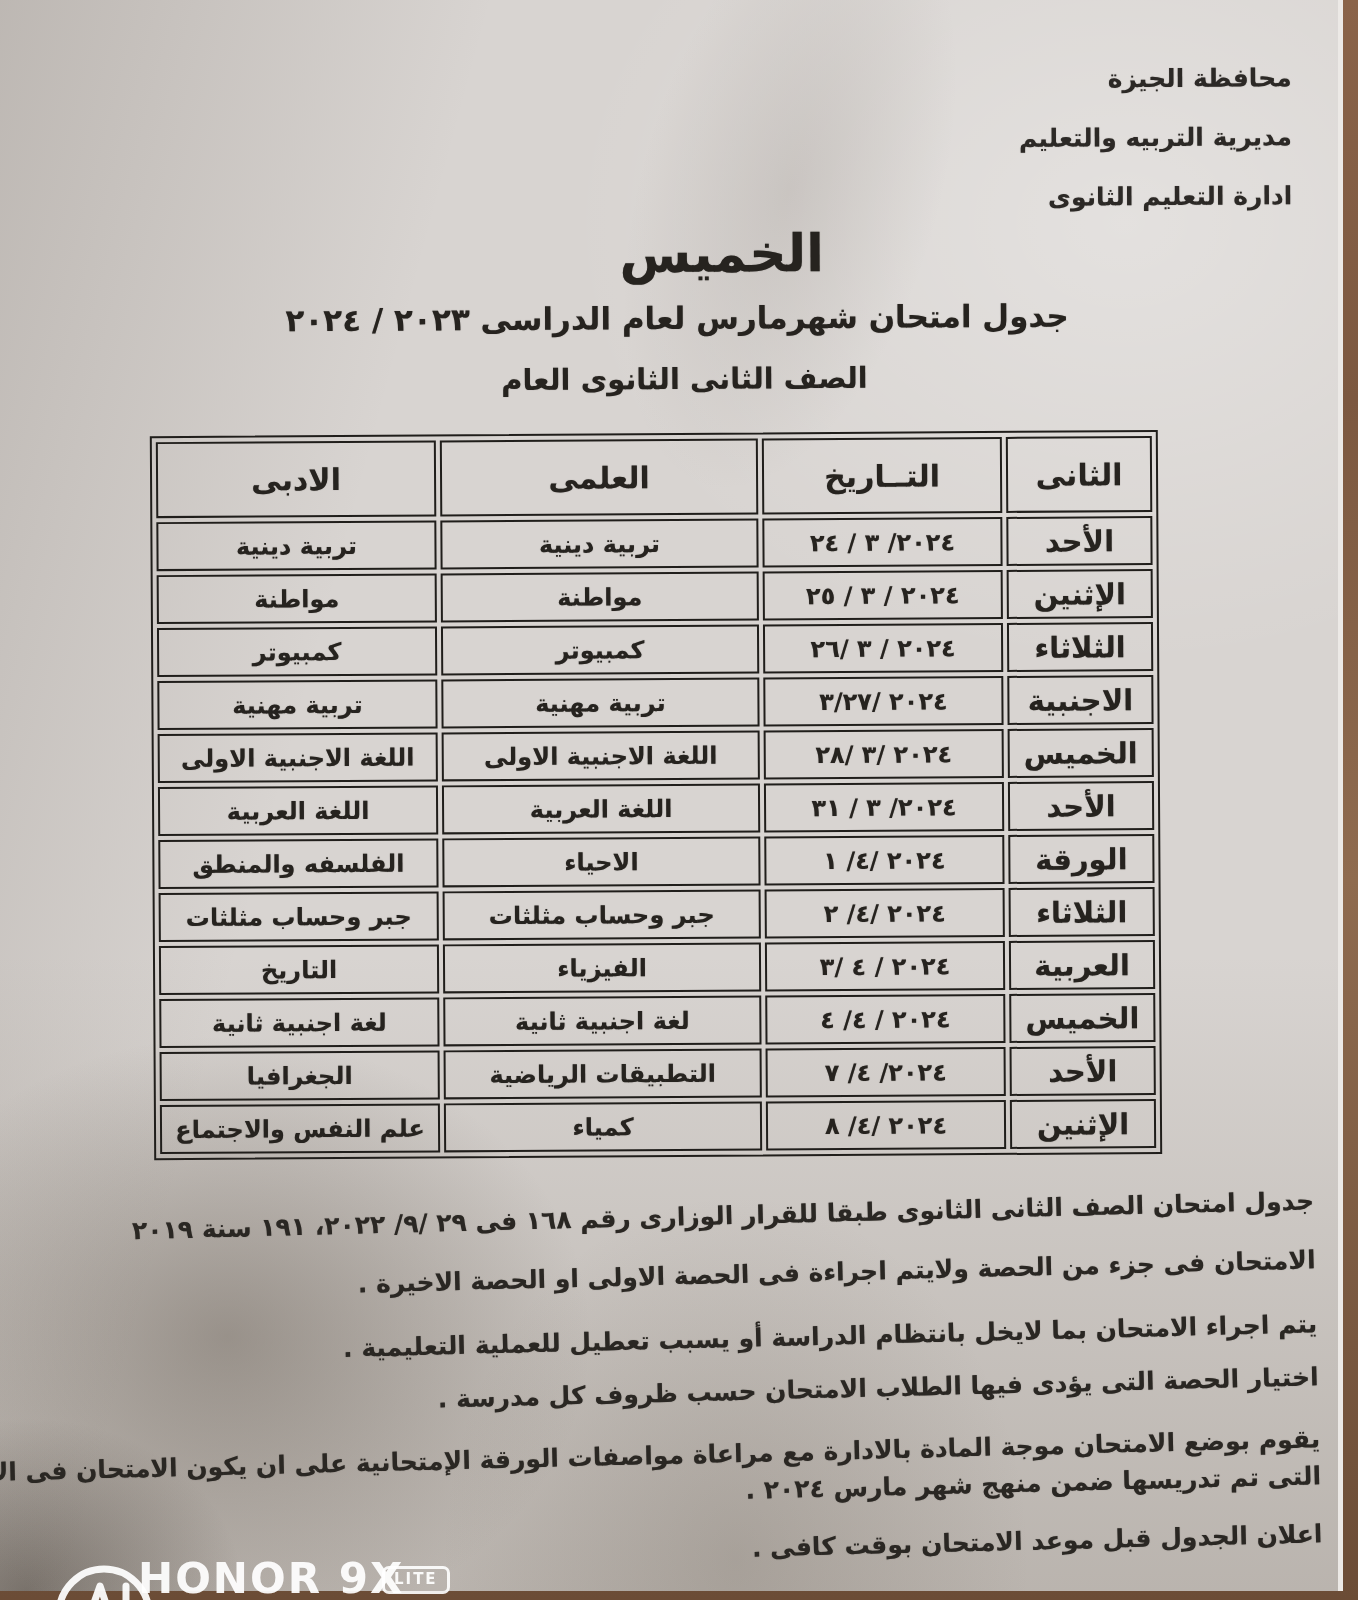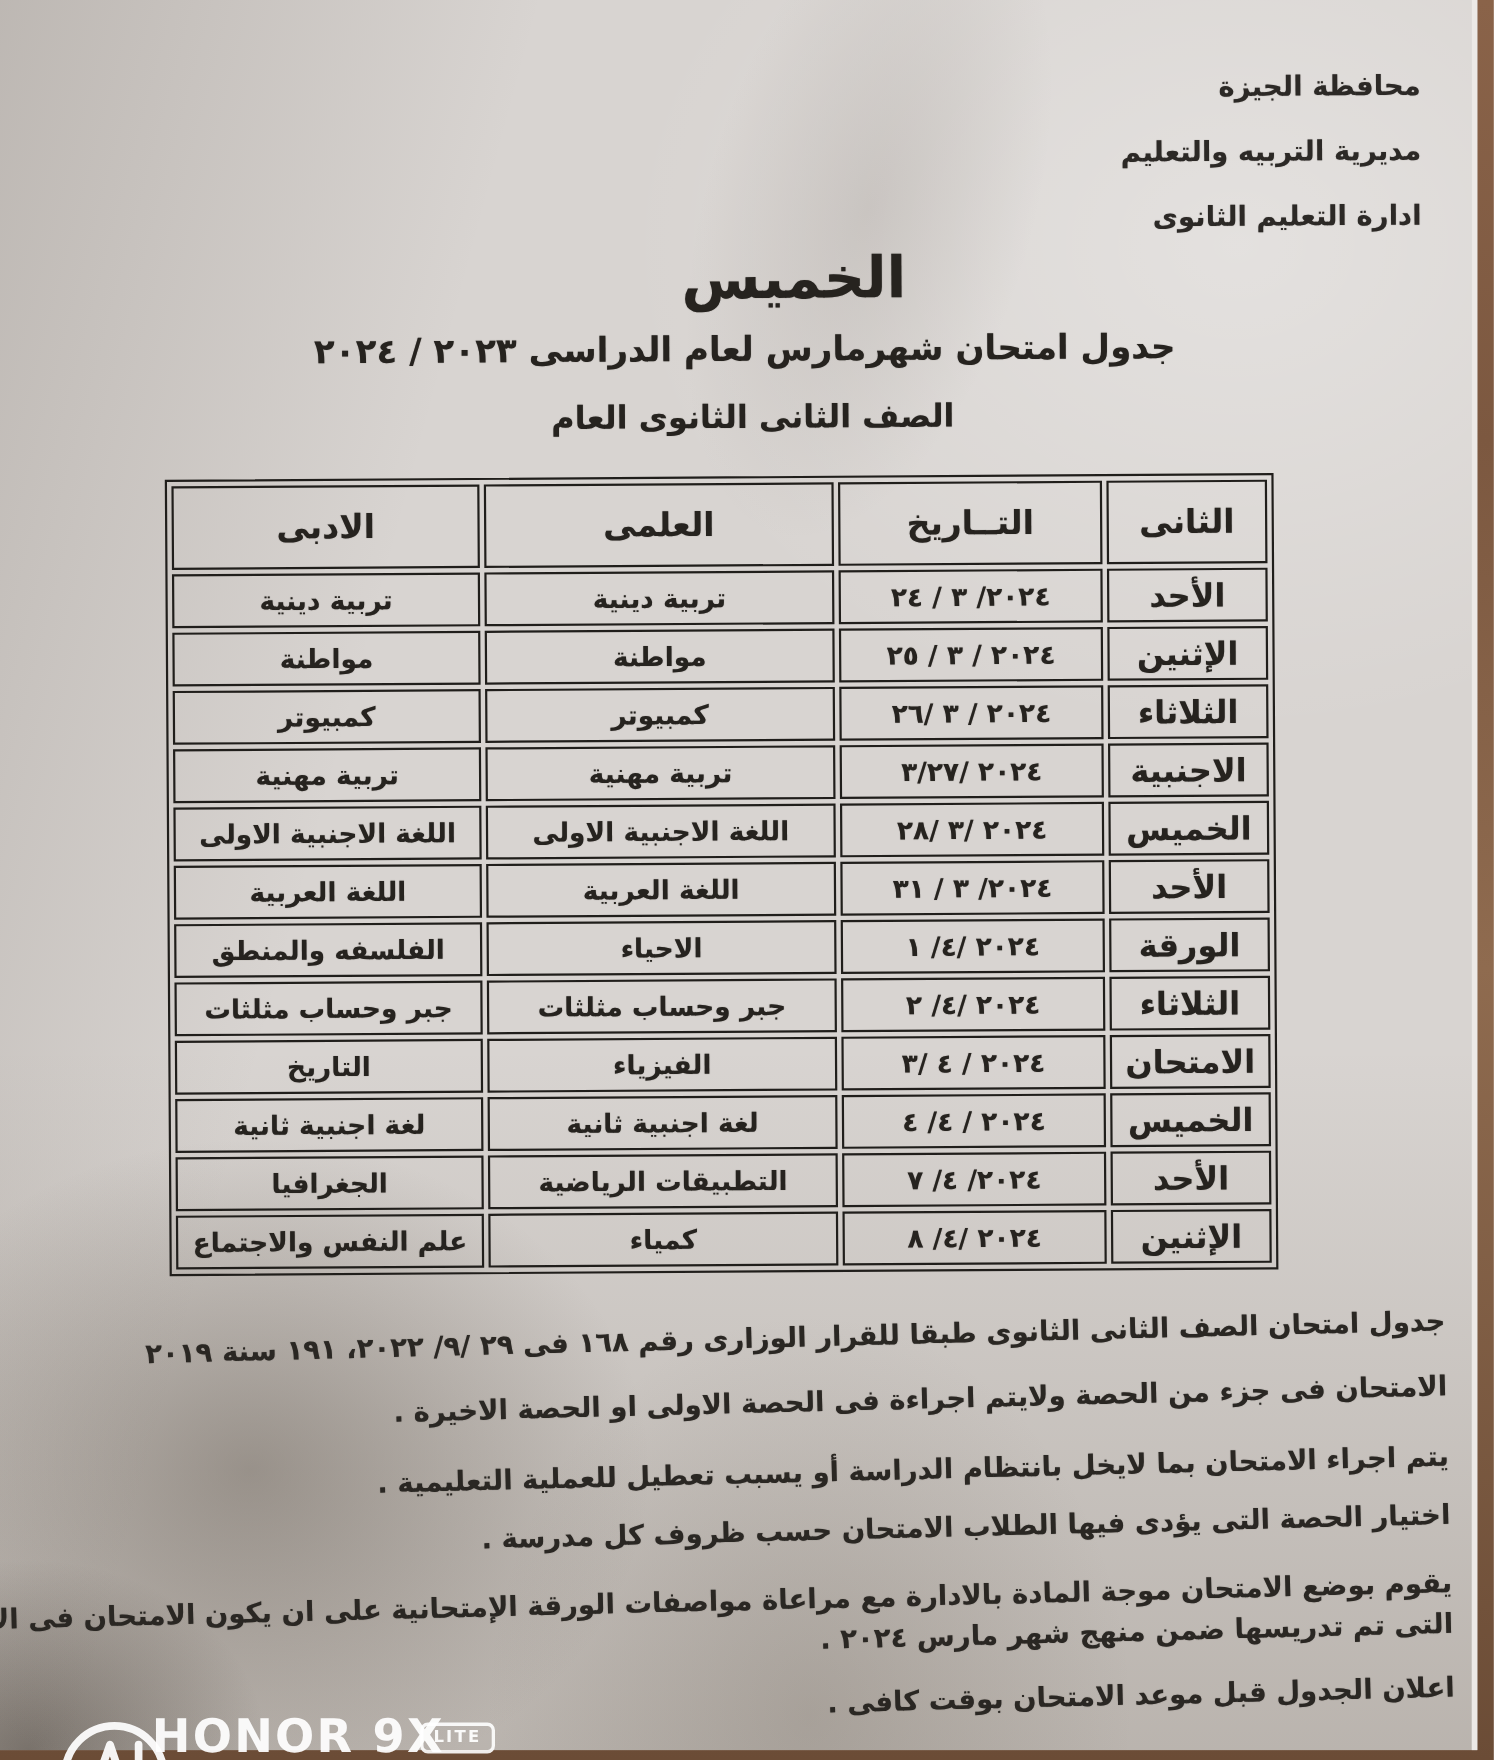--- a/index.html
+++ b/index.html
@@ -153,21 +153,21 @@
           <td class="c-sci">الاحياء</td>
           <td class="c-lit">الفلسفه والمنطق</td>
         </tr>
         <tr>
           <td class="c-day">الثلاثاء</td>
           <td class="c-date">٢٠٢٤ /٤/ ٢</td>
           <td class="c-sci">جبر وحساب مثلثات</td>
           <td class="c-lit">جبر وحساب مثلثات</td>
         </tr>
         <tr>
-          <td class="c-day">الامتحان</td>
+          <td class="c-day">العربية</td>
           <td class="c-date">٢٠٢٤ / ٤ /٣</td>
           <td class="c-sci">الفيزياء</td>
           <td class="c-lit">التاريخ</td>
         </tr>
         <tr>
           <td class="c-day">الخميس</td>
           <td class="c-date">٢٠٢٤ / ٤/ ٤</td>
           <td class="c-sci">لغة اجنبية ثانية</td>
           <td class="c-lit">لغة اجنبية ثانية</td>
         </tr>

